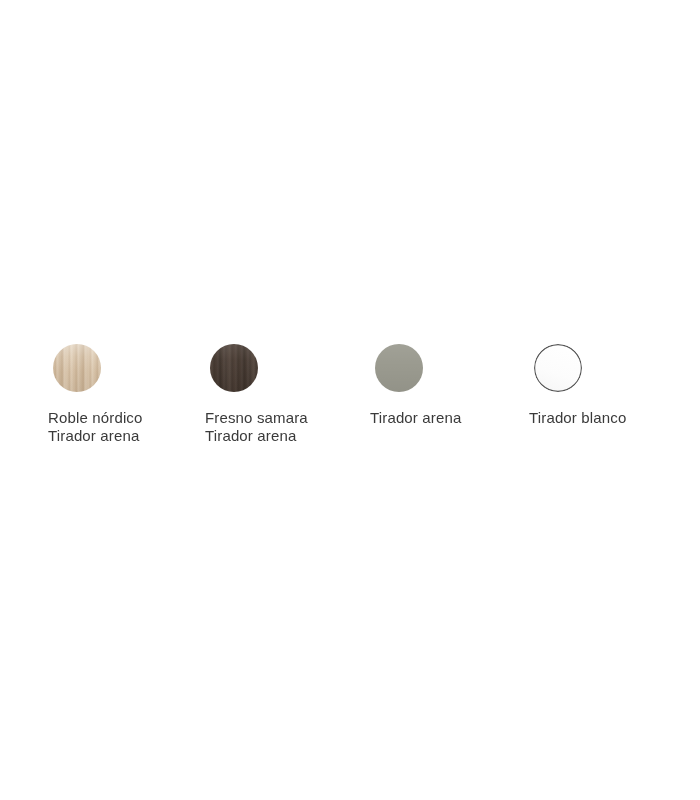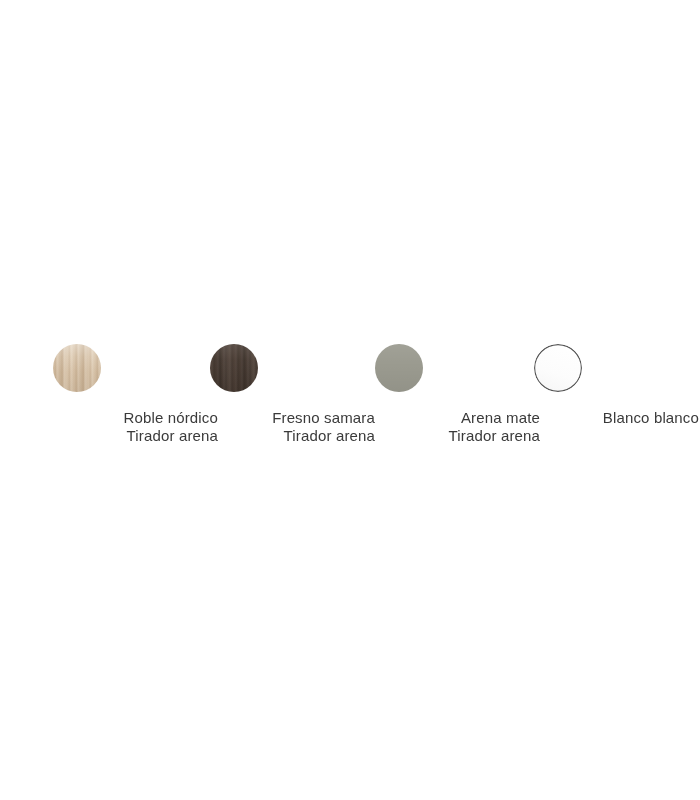--- a/index.html
+++ b/index.html
@@ -24,21 +24,20 @@
     background: #ffffff;
   }
 
   
   .swatch-row {
     position: absolute;
     top: 344px;
     left: 0;
     width: 700px;
     height: 120px;
-    text-align: right;
   }
 
   .swatch-option {
     position: absolute;
     top: 0;
     width: 160px;
   }
 
   .swatch-option.col-0 { left: 48px; }
   .swatch-option.col-1 { left: 205px; }
@@ -157,26 +156,25 @@
       <div class="swatch-chip finish-fresno-samara"></div>
       <div class="swatch-caption">
         <span class="caption-line">Fresno samara</span>
         <span class="caption-line">Tirador arena</span>
       </div>
     </div>
 
     <div class="swatch-option col-2">
       <div class="swatch-chip finish-arena-mate"></div>
       <div class="swatch-caption">
-        <span class="caption-line">Arena mate</span>
         <span class="caption-line">Tirador arena</span>
       </div>
     </div>
 
     <div class="swatch-option col-3">
       <div class="swatch-chip finish-blanco-brillo"></div>
       <div class="swatch-caption">
-        <span class="caption-line">Blanco blanco</span>
+        <span class="caption-line">Tirador blanco</span>
       </div>
     </div>
 
   </div>
 </div>
 
 </body></html>

